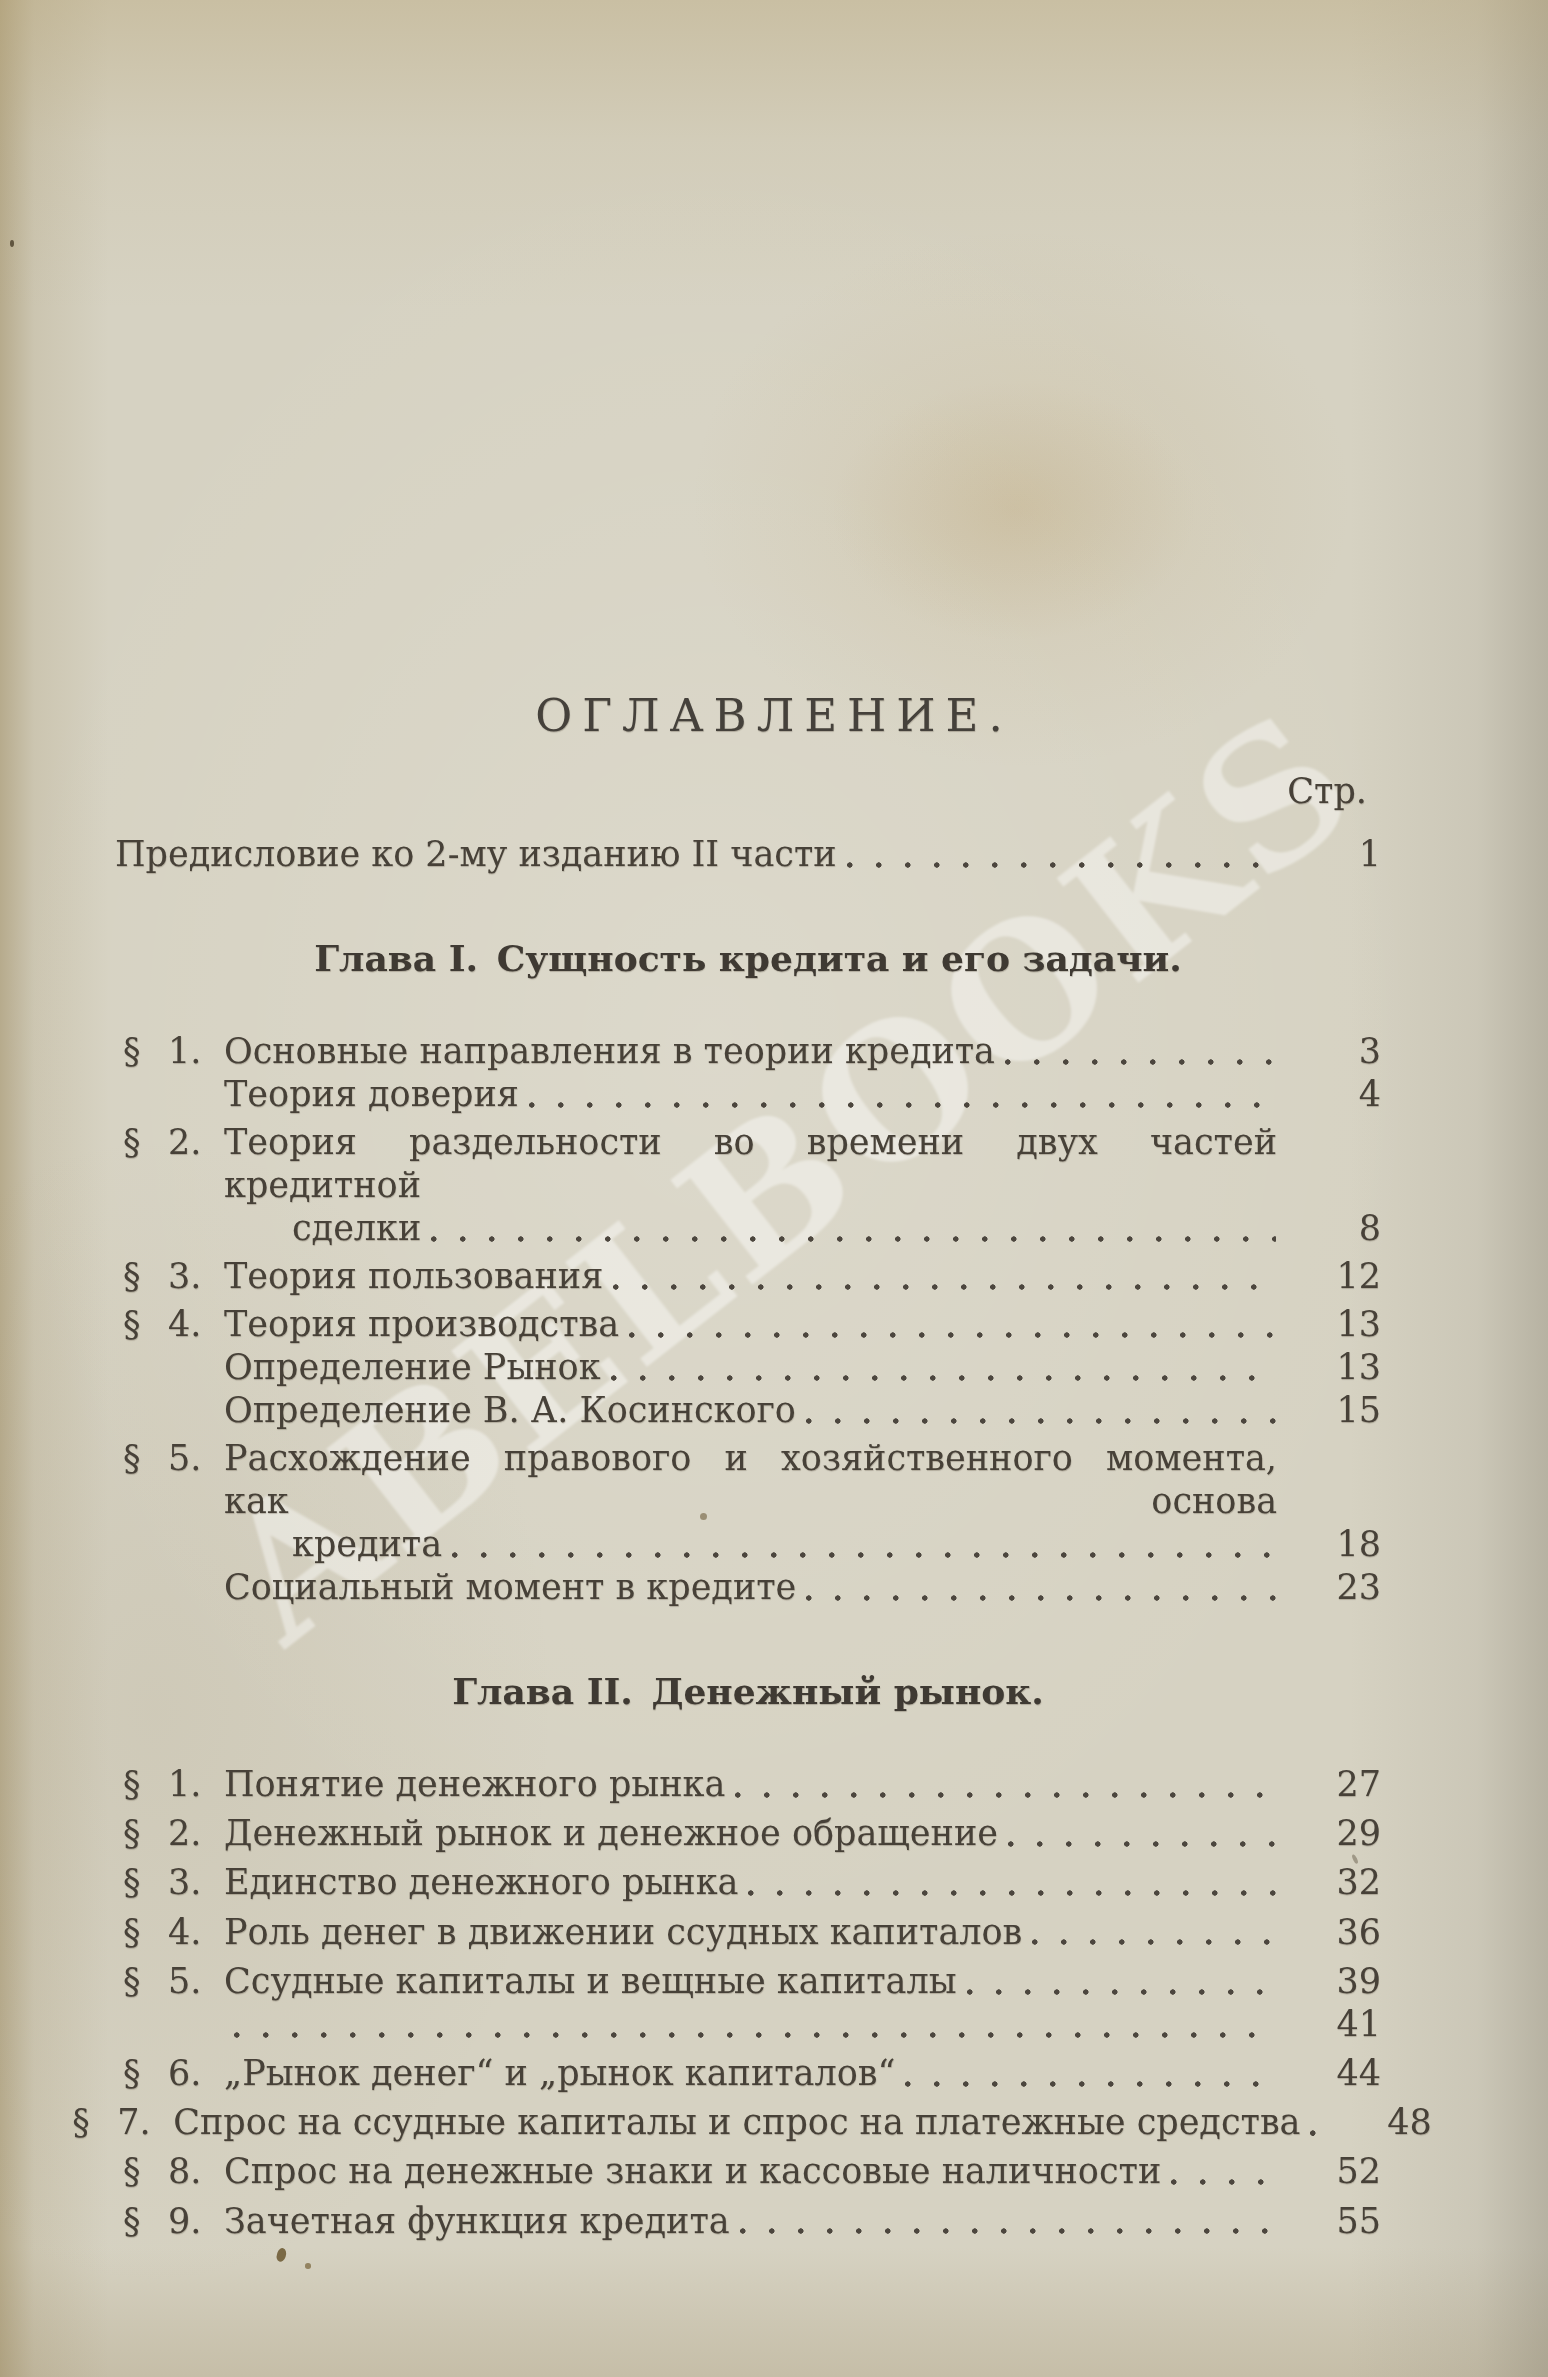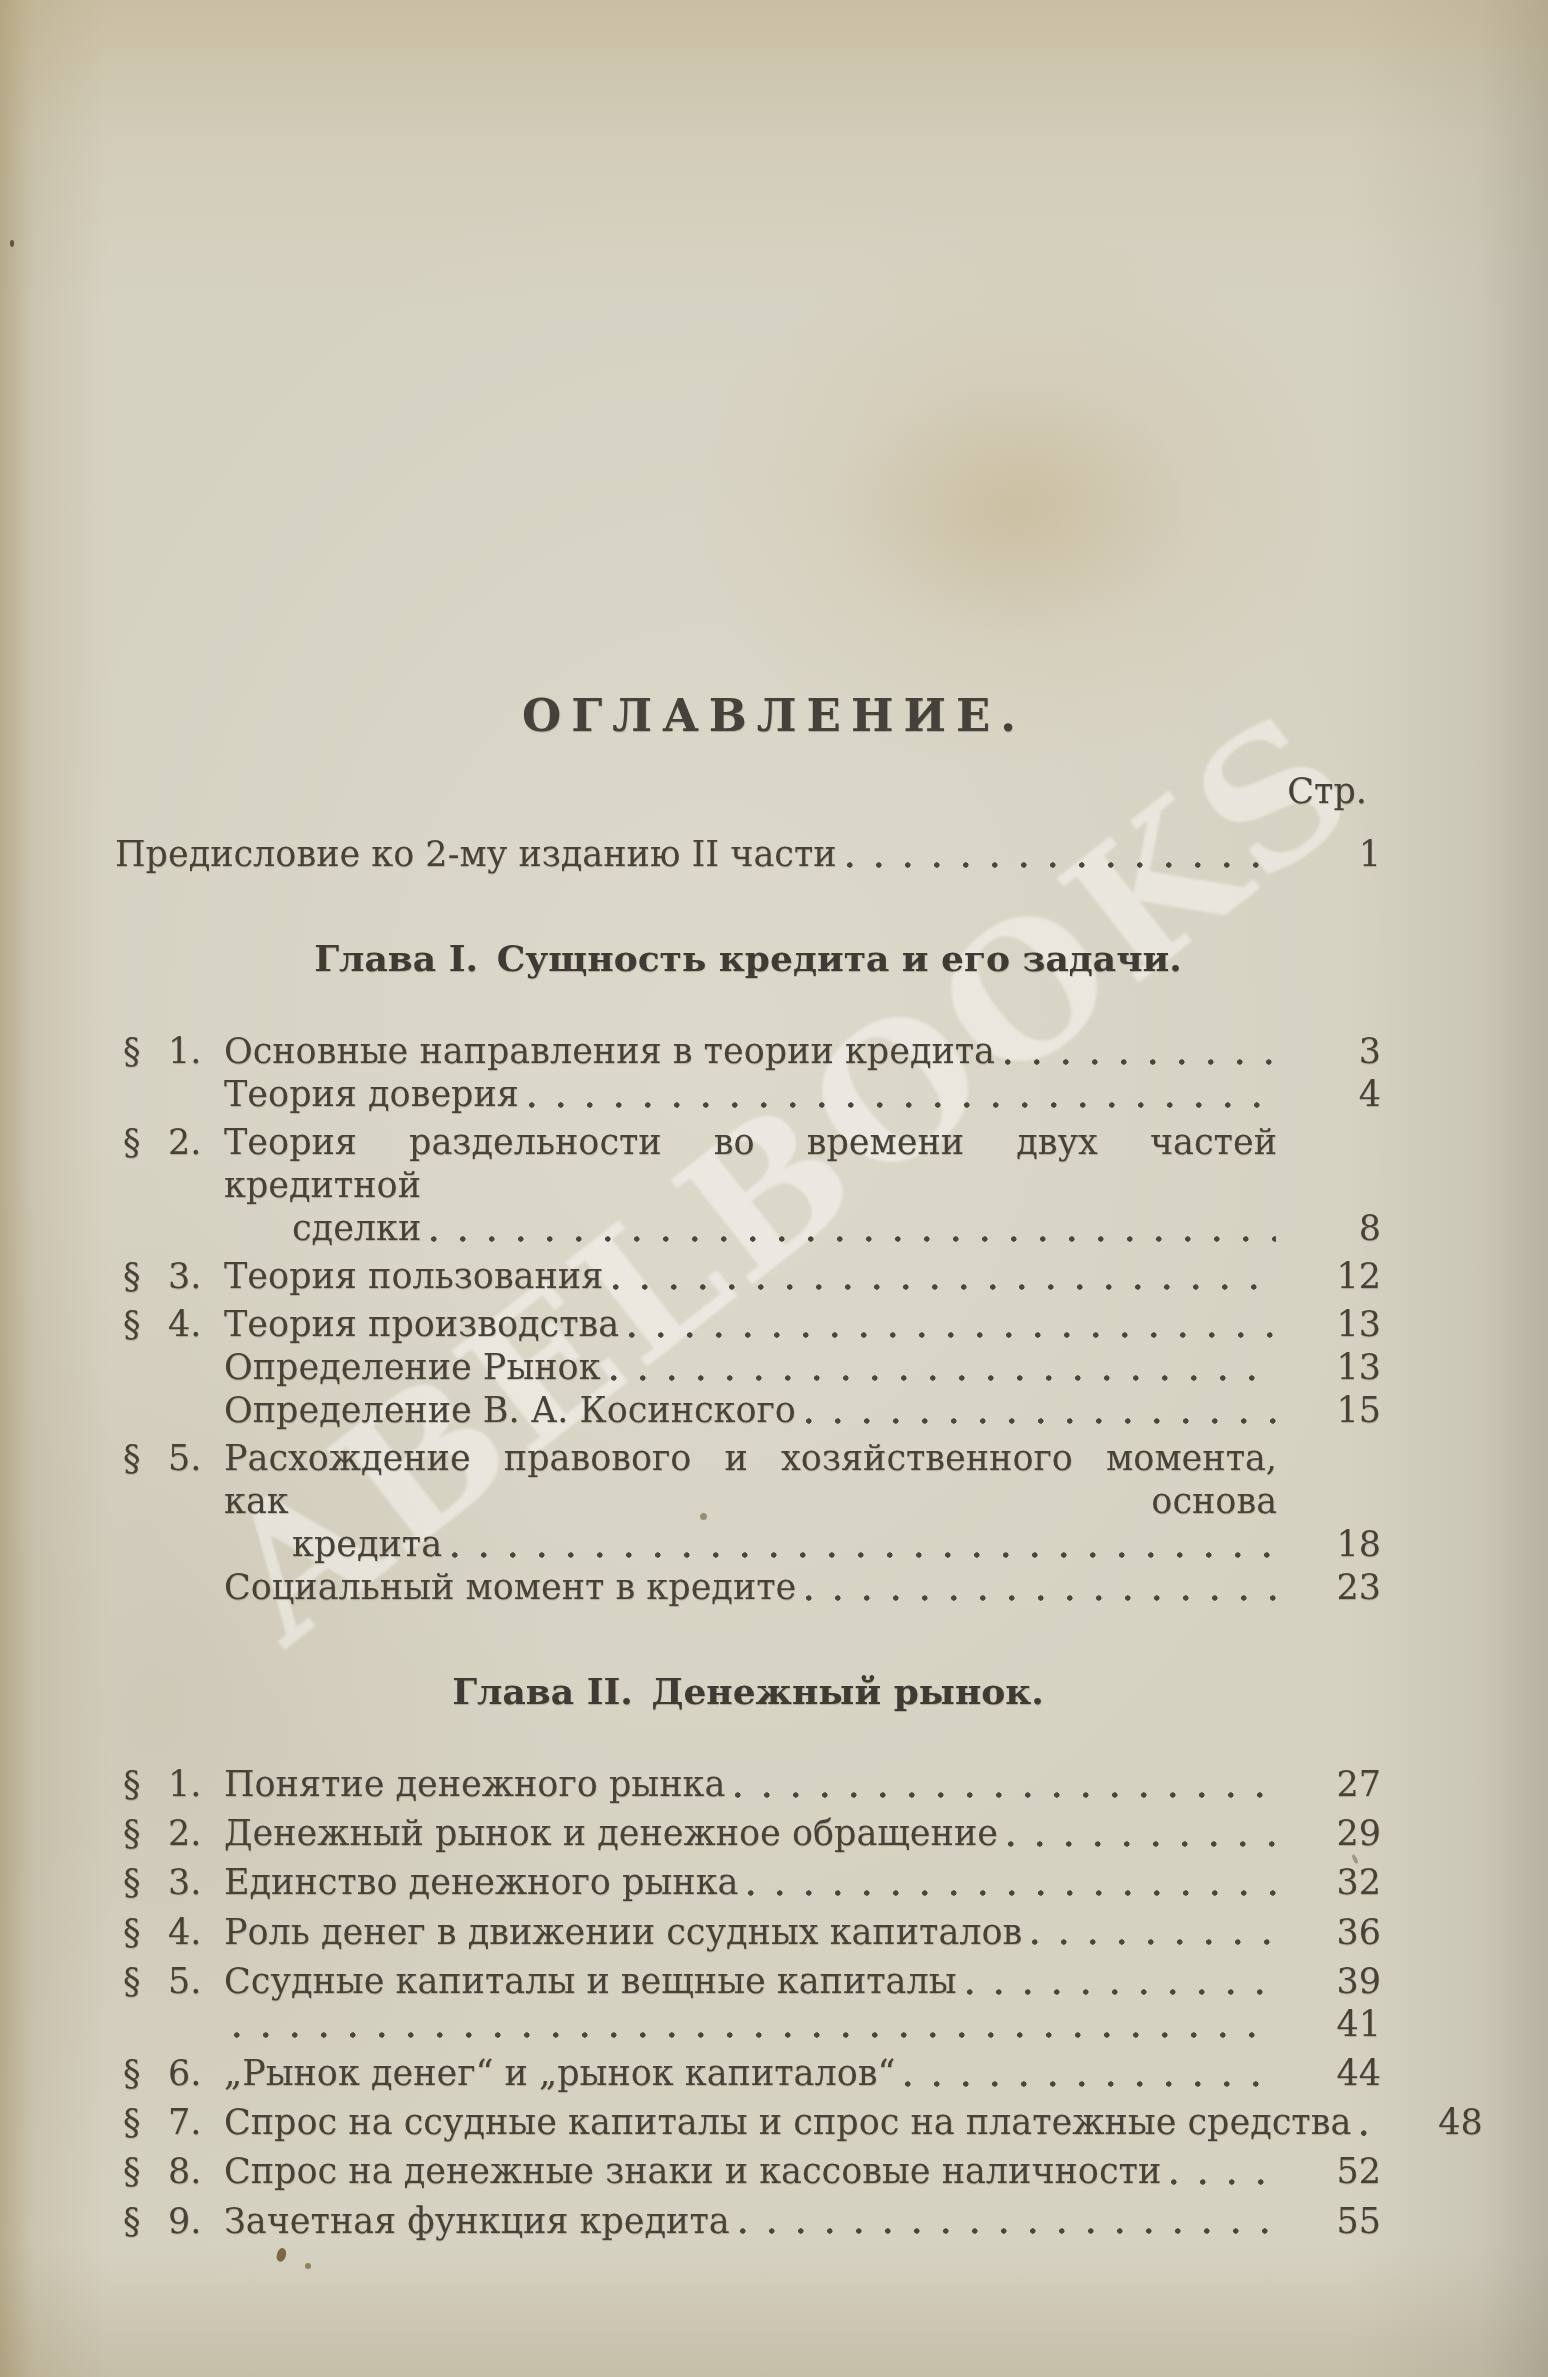--- a/index.html
+++ b/index.html
@@ -28,34 +28,34 @@
     font-family:"DejaVu Serif","Liberation Serif",serif;
     font-size:181px;font-weight:700;letter-spacing:6.2px;
     color:rgba(255,255,255,0.42);
     white-space:nowrap;
     filter:blur(1.2px);
     pointer-events:none;
   }
   .title{
     position:absolute;top:689px;left:0;right:0;margin:0;
     text-align:center;
-    font-size:45px;font-weight:700;letter-spacing:10px;
+    font-size:45px;font-weight:400;letter-spacing:10px;
     color:#45413b;
     text-shadow:0.4px 0.6px 0.8px rgba(80,70,55,0.30);
   }
   .col-header{
     position:absolute;top:770px;left:101px;width:1266px;
     text-align:right;font-size:35px;line-height:43px;
     text-shadow:0.4px 0.6px 0.8px rgba(80,70,55,0.30);
   }
   .toc{
     position:absolute;top:833px;left:115px;width:1266px;
     text-shadow:0.4px 0.6px 0.8px rgba(80,70,55,0.28);
   }
-  .row{display:flex;line-height:43px;font-size:35px;}
+  .row{display:flex;line-height:43px;font-size:35px;justify-content:center;}
   .row .mark{flex:0 0 53px;padding-left:8px;box-sizing:border-box;}
   .row .num{flex:0 0 56px;}
   .row .text{white-space:nowrap;}
   .row .leader{
     flex:1 1 auto;min-width:16px;margin:0 12.4px 0 10px;
     background-image:radial-gradient(circle at 2.8px 3.1px, #4c463e 2.5px, rgba(76,70,62,0) 3px);
     background-repeat:repeat-x;
     background-position:left calc(100% - 8px);
     background-size:29px 6.2px;
   }

